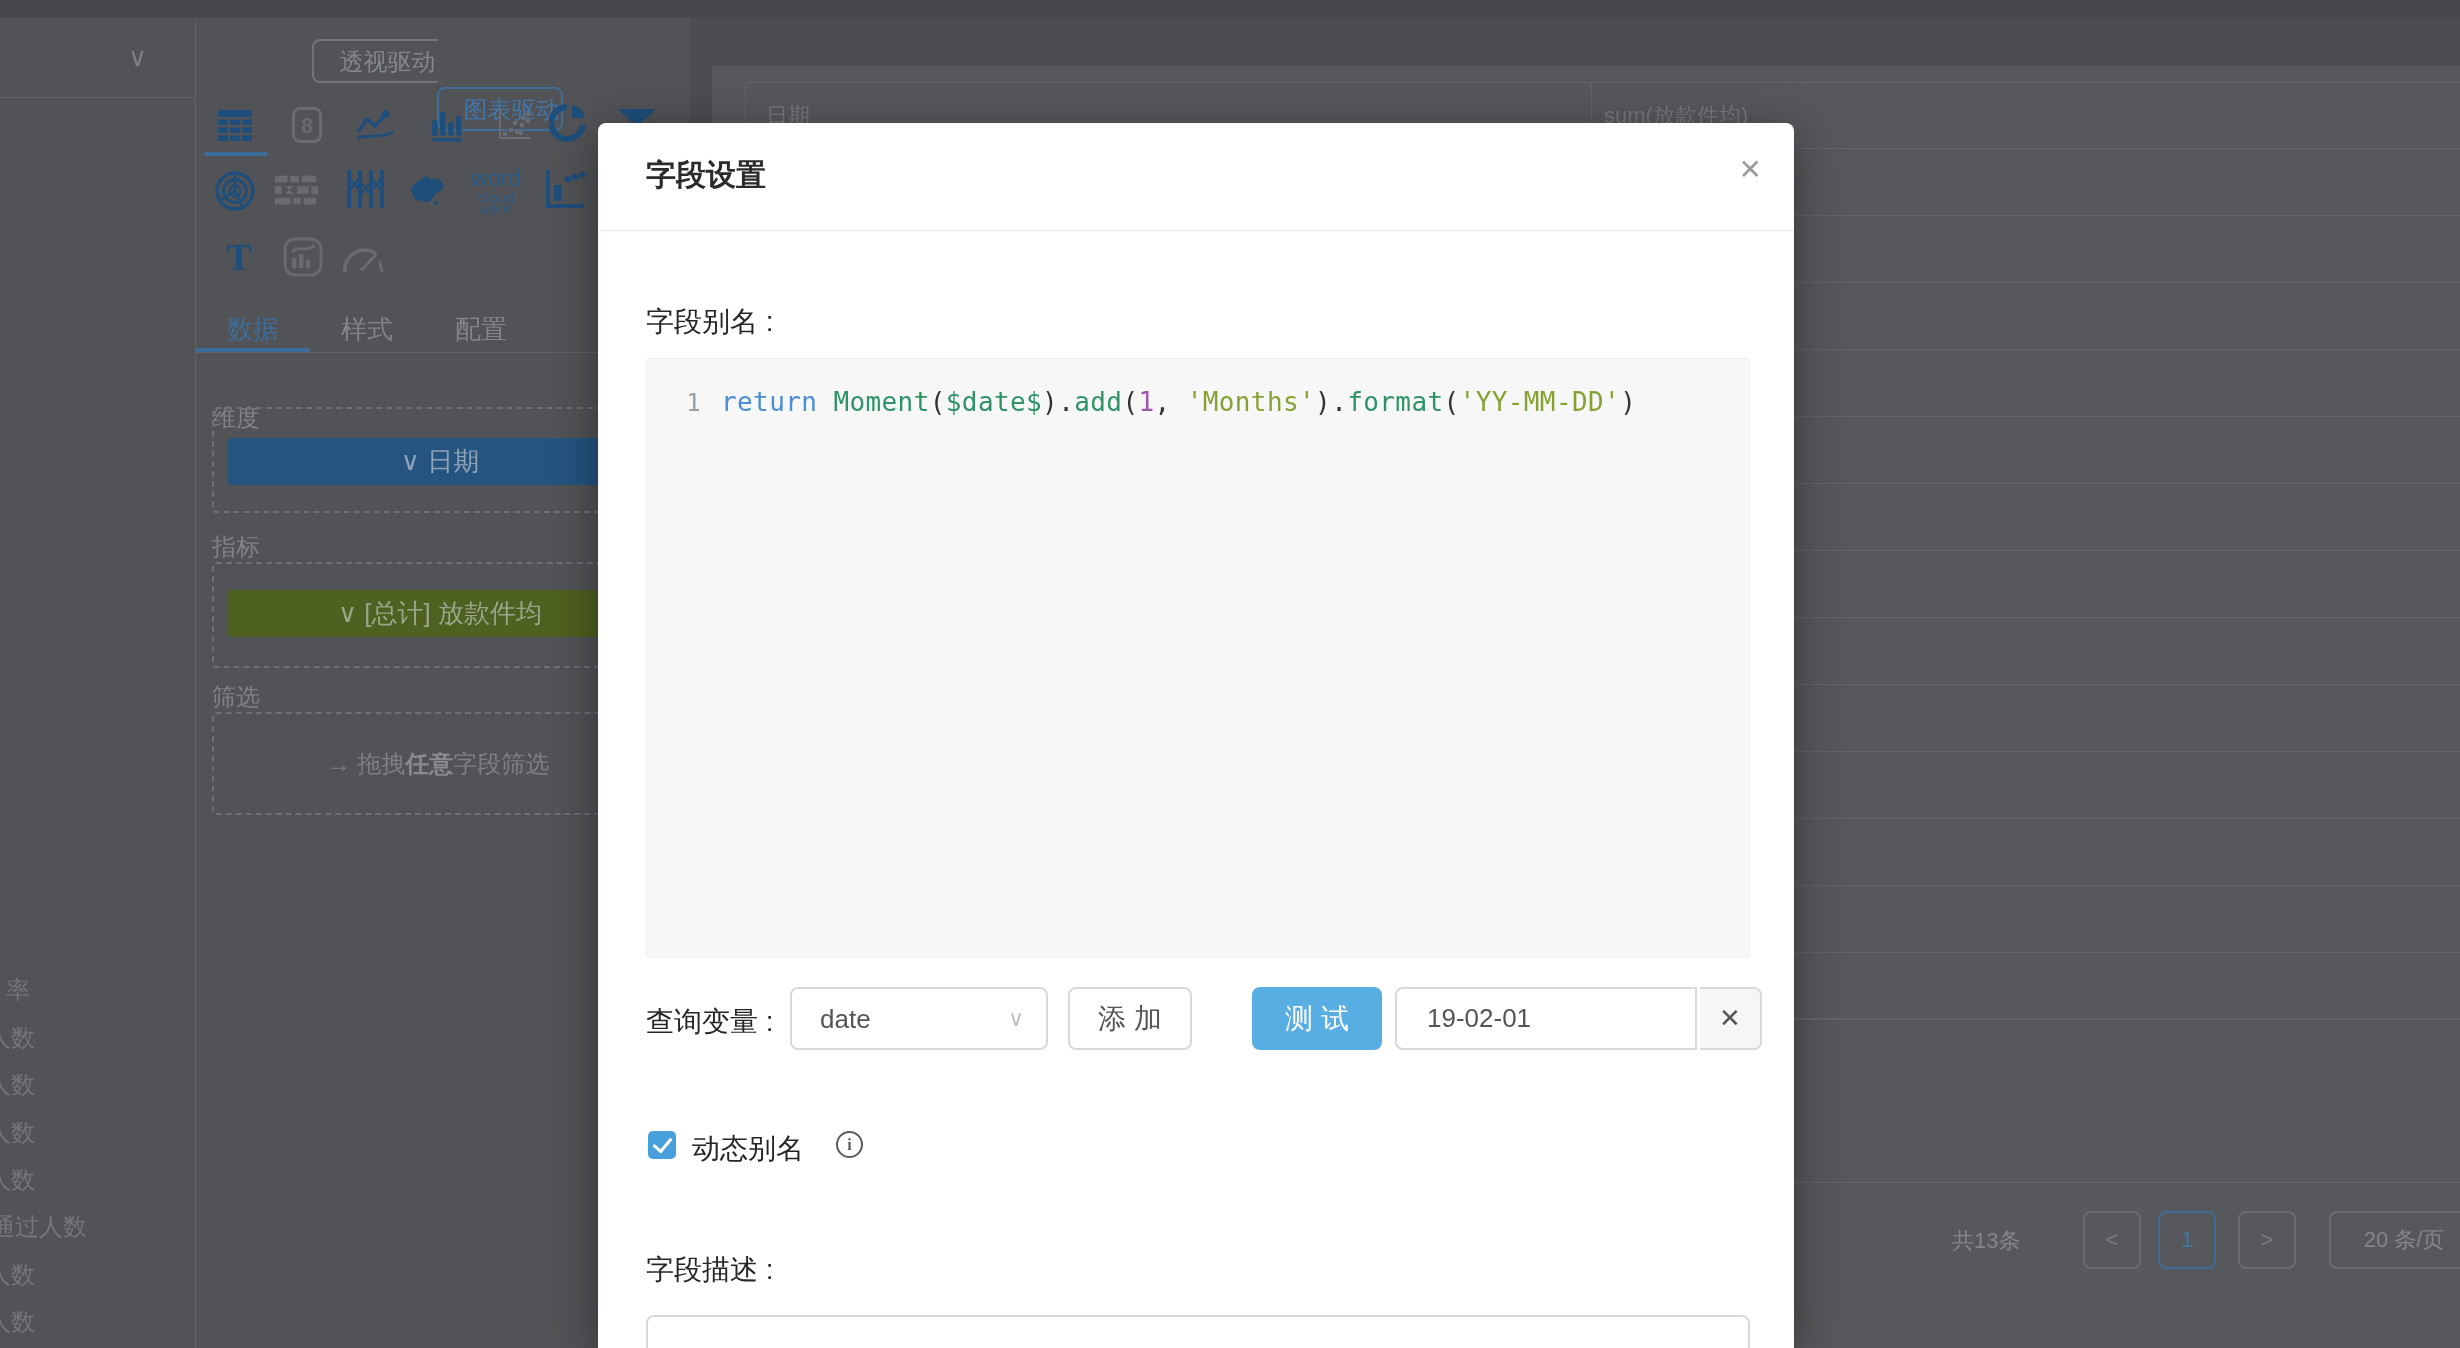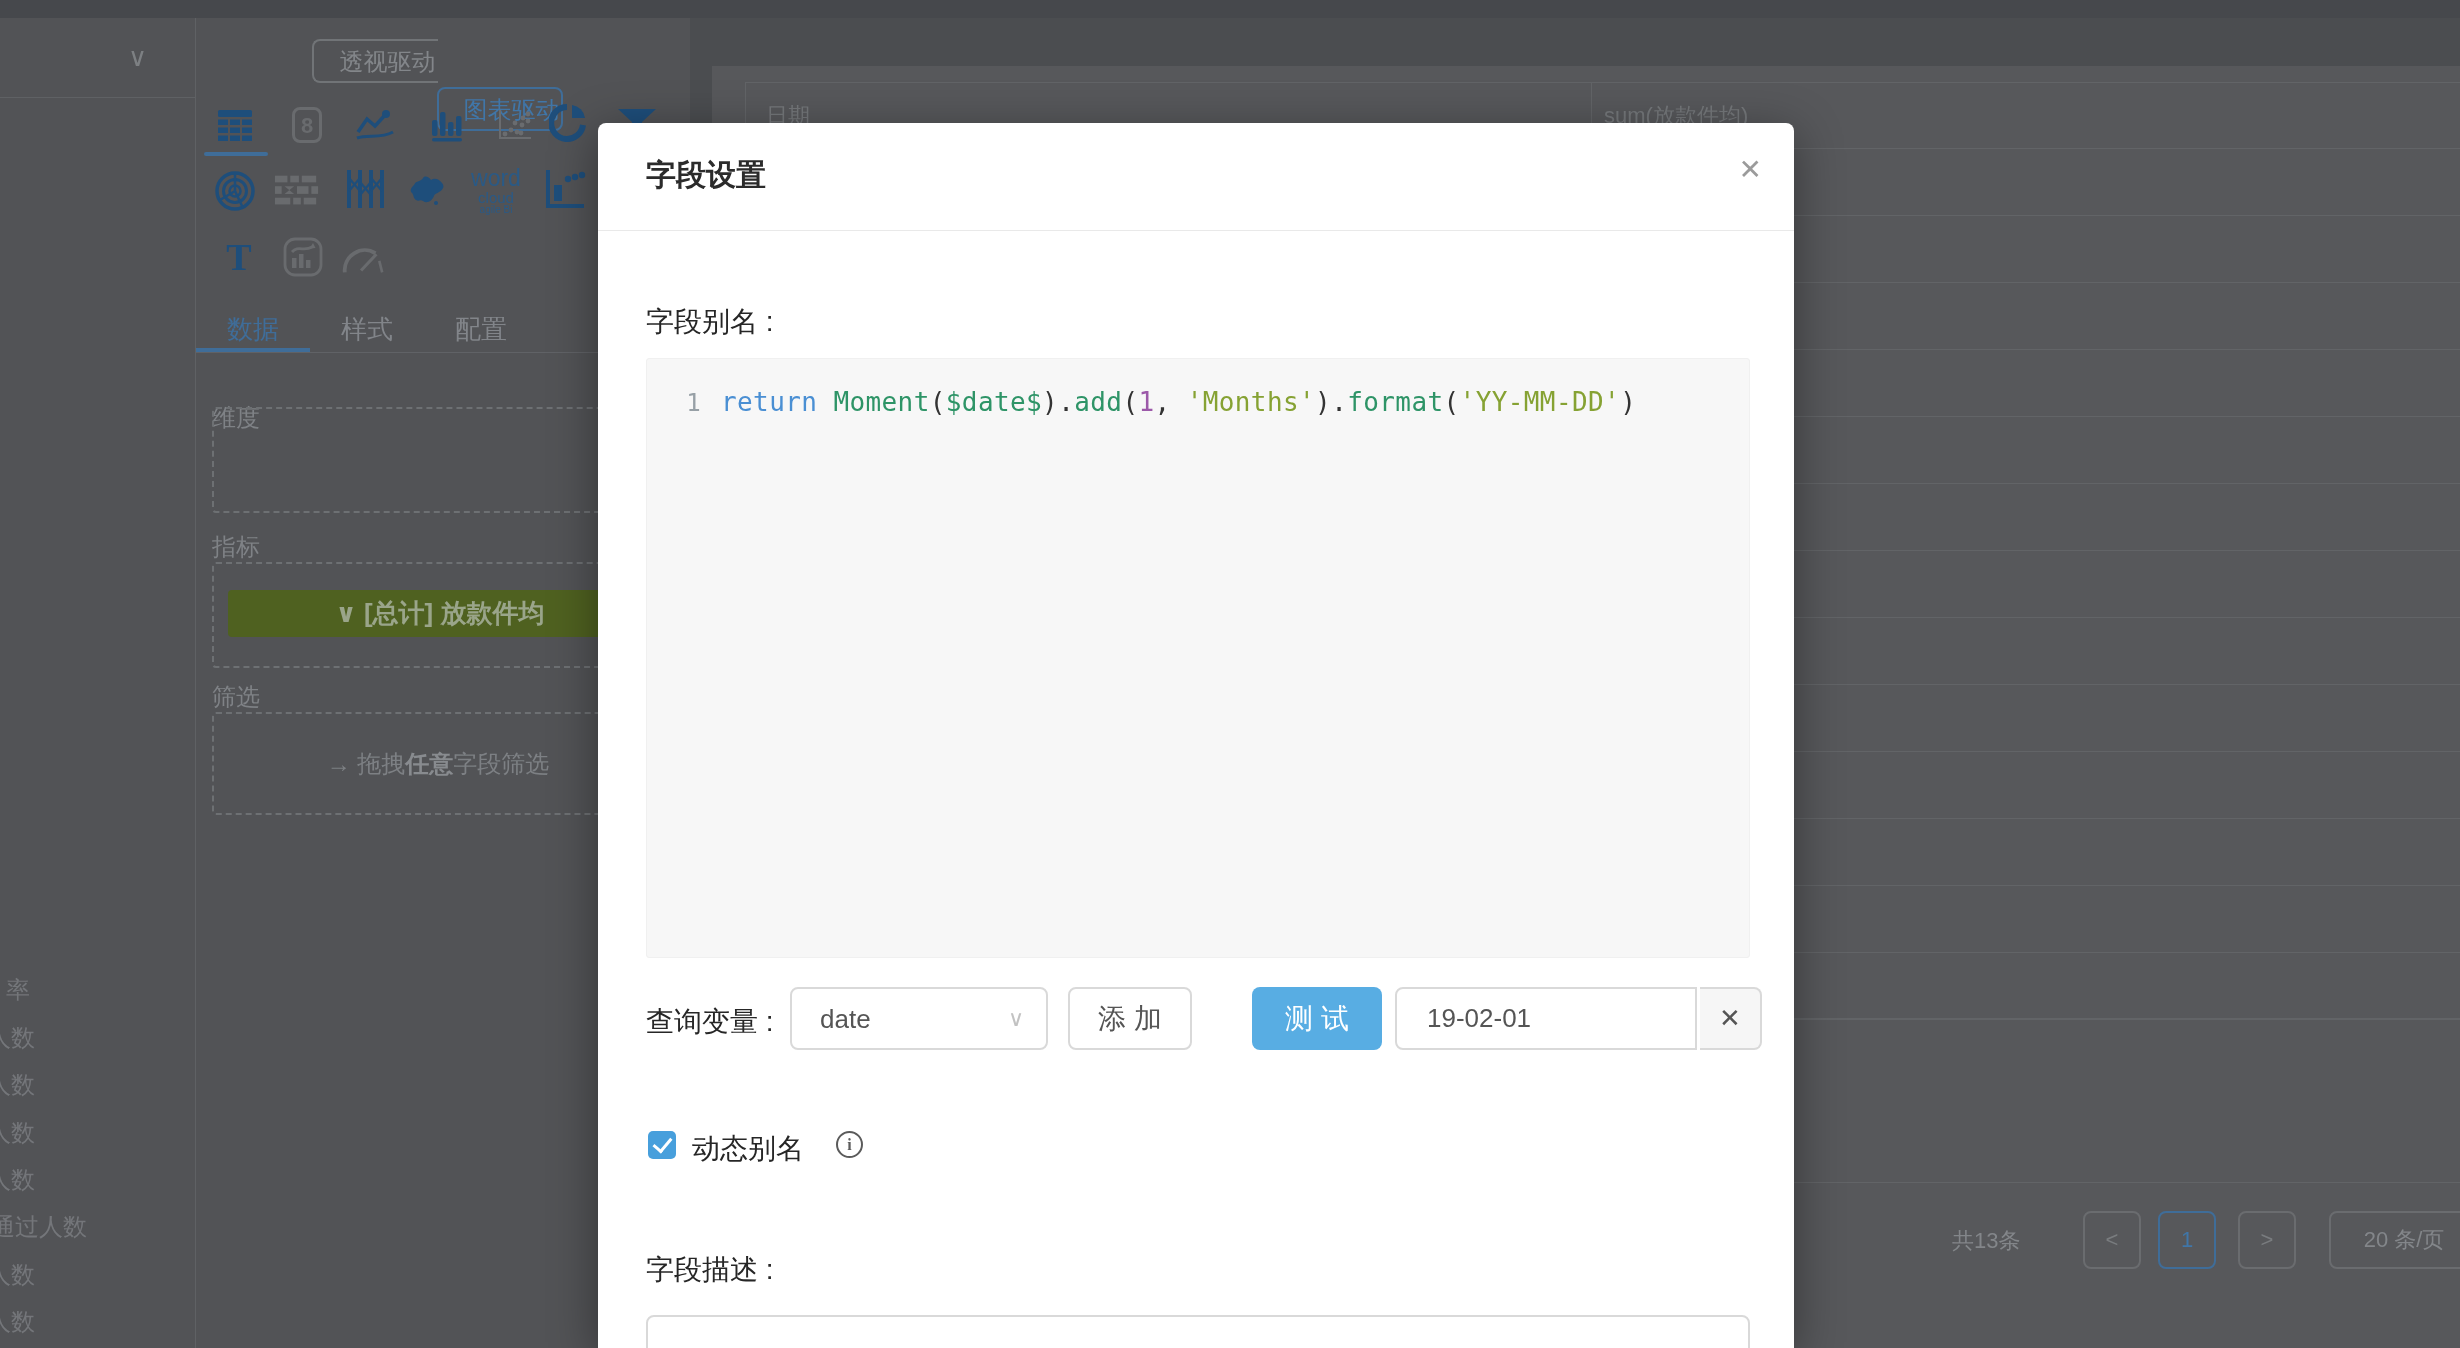--- a/index.html
+++ b/index.html
@@ -29,21 +29,21 @@
   .wc1{font-size:23px;} .wc2{font-size:15px;} .wc3{font-size:10px;}
   .tabbar{left:0;top:294px;width:494px;height:40px;}
   .tab{position:absolute;top:0;width:114px;text-align:center;font-size:26px;color:#82858a;}
   .tab.active{color:#3f6d99;}
   .tab-underline{left:0;top:330px;width:114px;height:4px;background:#3f6d99;}
   .tab-divider{left:0;top:334px;width:494px;height:1px;background:#606266;}
   .sec-label{font-size:24px;color:#7f8286;font-weight:500;}
   .dashed-box{border:2px dashed #6d7073;border-radius:4px;width:452px;left:16px;}
   .pill{left:32px;width:424px;height:47px;border-radius:4px;text-align:center;font-size:26px;line-height:47px;}
   .pill-blue{background:#24547f;color:#8ea3b6;}
-  .pill-green{background:#4f6120;color:#9aa58a;font-weight:bold;}
+  .pill-green{background:#4f6120;color:#9aa58a;}
   .filter-hint{left:16px;width:452px;text-align:center;font-size:24px;color:#7d8084;}
   .filter-bold{font-weight:bold;color:#888b8f;}
 
   .mainarea{left:690px;top:18px;width:1770px;height:1330px;background:#4b4d50;}
   .card{left:22px;top:48px;width:1748px;height:1282px;background:#57585b;}
   .bgtable{left:33px;top:16px;width:1715px;height:937px;border:1px solid #626467;border-right:none;}
   .bgtable-header{height:66px;border-bottom:1px solid #626467;position:relative;}
   .th{position:absolute;top:0;line-height:66px;font-size:22px;color:#75787b;}
   .col-div{position:absolute;left:845px;top:0;width:1px;height:66px;background:#626467;}
   .bgtable-body{height:871px;background:repeating-linear-gradient(
@@ -265,20 +265,24 @@
     <div class="abs tabbar">
       <div class="tab active" style="left:0;">数据</div>
       <div class="tab" style="left:114px;">样式</div>
       <div class="tab" style="left:228px;">配置</div>
     </div>
     <div class="abs tab-underline"></div>
     <div class="abs tab-divider"></div>
 
     <div class="abs sec-label" style="left:16px;top:358px;margin-top:26px;">维度</div>
     <div class="abs dashed-box" style="top:389px;height:106px;"></div>
+    <div class="abs pill pill-blue" style="top:420px;">
+      <span>∨</span>
+      <span>日期</span>
+    </div>
 
     <div class="abs sec-label" style="left:16px;top:513px;">指标</div>
     <div class="abs dashed-box" style="top:544px;height:106px;"></div>
     <div class="abs pill pill-green" style="top:572px;">
       <span>∨</span>
       <span>[总计] 放款件均</span>
     </div>
 
     <div class="abs sec-label" style="left:16px;top:663px;">筛选</div>
     <div class="abs dashed-box" style="top:694px;height:103px;"></div>

